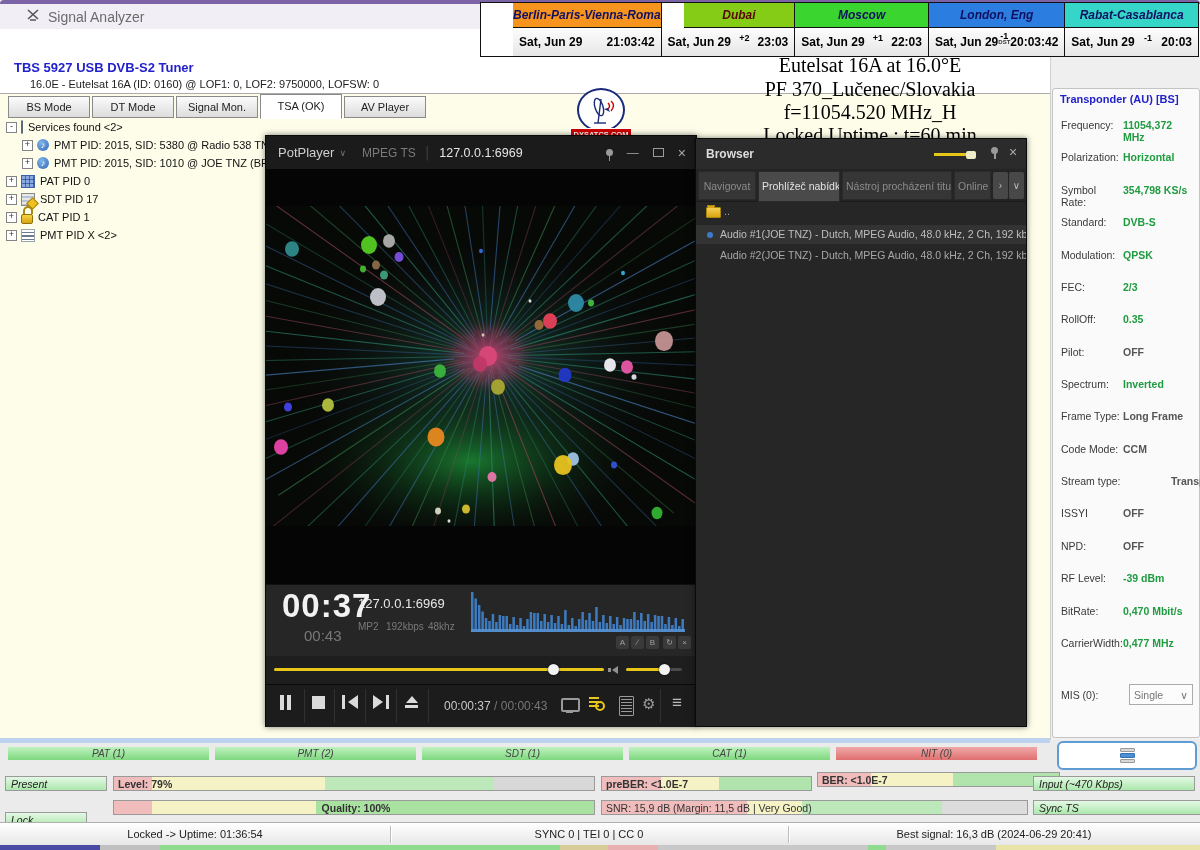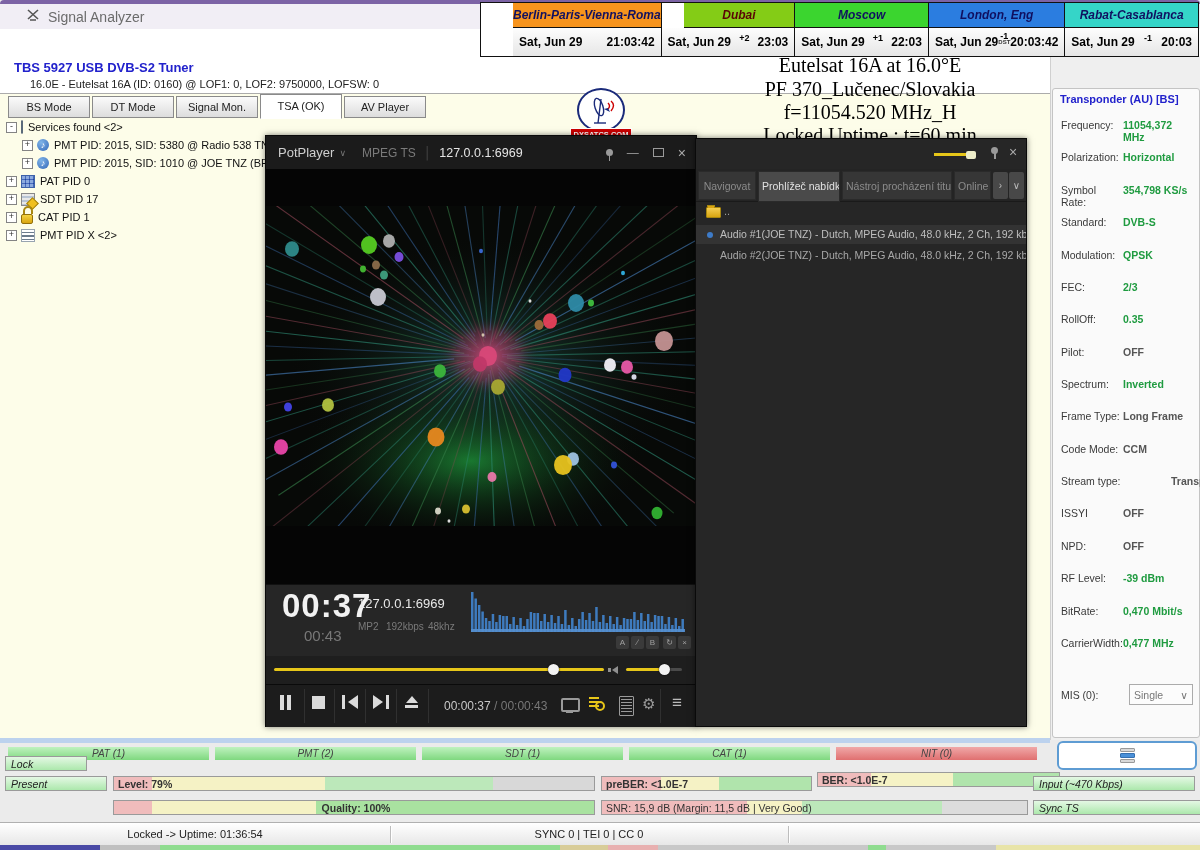--- a/index.html
+++ b/index.html
@@ -675,20 +675,23 @@
         <span class="o"></span>
     </span>
     <span class="doc-ic"></span>
     <span class="csep" style="left:394px;"></span>
     <span class="gear-ic">⚙</span>
     <span class="menu-ic">≡</span>
   </div>
 </div>
 
 <div class="abs" id="browser">
+  <div id="b-title">
+    <span class="bt">Browser</span>
+  </div>
   <div id="b-slider">
       <span class="bknob"></span>
     </div>
   <span class="pin-ic" id="b-pin"></span>
   <span id="b-close">×</span>
   <div id="b-tabs">
     <span class="btab" style="left:2px;width:58px;">Navigovat</span>
     <span class="btab active" style="left:62px;width:82px;">Prohlížeč nabídky</span>
     <span class="btab" style="left:146px;width:110px;">Nástroj procházení titulků</span>
     <span class="btab" style="left:258px;width:37px;">Online</span>
@@ -722,30 +725,31 @@
       <div class="mid"></div>
       <div></div>
     </span>
 </div>
 
 <div class="sig-box" style="left:5px;top:776px;width:102px;">Present</div>
 <div class="sig-bar" id="level-bar" style="left:113px;top:776px;width:482px;">Level: 79%</div>
 <div class="sig-bar" id="preber-bar" style="left:601px;top:776px;width:211px;">preBER: &lt;1.0E-7</div>
 <div class="sig-bar" id="ber-bar" style="left:817px;top:772px;width:243px;">BER: &lt;1.0E-7</div>
 <div class="sig-box" style="left:1033px;top:776px;width:162px;">Input (~470 Kbps)</div>
-<div class="sig-box" style="left:5px;top:756px;width:82px;">Lock</div>
+<div class="sig-box" style="left:5px;top:812px;width:82px;">Lock</div>
 <div class="sig-bar" id="quality-bar" style="left:113px;top:800px;width:482px;text-align:center;">Quality: 100%</div>
 <div class="sig-bar" id="snr-bar" style="left:601px;top:800px;width:427px;">SNR: 15,9 dB (Margin: 11,5 dB | Very Good)</div>
 <div class="sig-box" style="left:1033px;top:800px;width:196px;">Sync TS</div>
 
 <div class="abs" id="statusbar">
   <span class="sb-cell" style="left:0;width:390px;">Locked -&gt; Uptime: 01:36:54</span>
   <span class="sb-sep" style="left:390px;"></span>
   <span class="sb-cell" style="left:390px;width:398px;">SYNC 0 | TEI 0 | CC 0</span>
   <span class="sb-sep" style="left:788px;"></span>
+  <span class="sb-cell" style="left:788px;width:412px;">Best signal: 16,3 dB (2024-06-29 20:41)</span>
 </div>
 
 <div class="abs" id="sliver">
   <div style="width:100px;background:#4A4AA5;"></div>
   <div style="width:60px;background:#C0C0C0;"></div>
   <div style="width:400px;background:#8FDC8F;"></div>
   <div style="width:48px;background:#D8CC98;"></div>
   <div style="width:50px;background:#E8B0B0;"></div>
   <div style="width:210px;background:#C8C8C8;"></div>
   <div style="width:18px;background:#8FDC8F;"></div>

